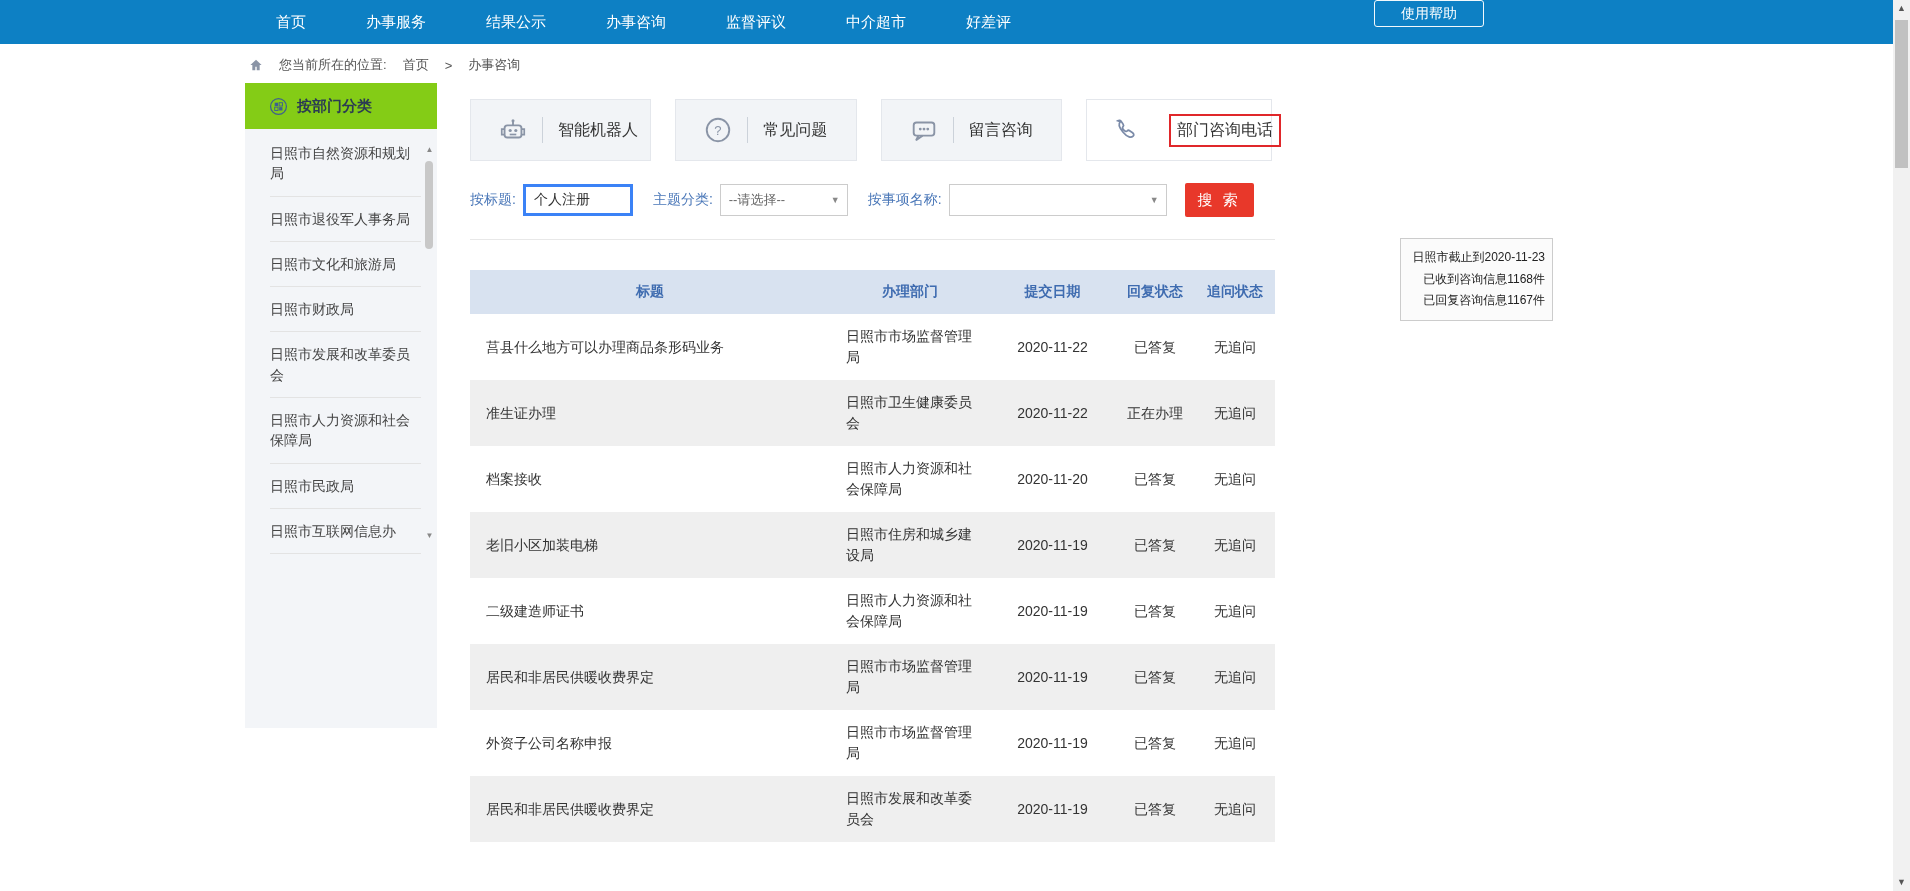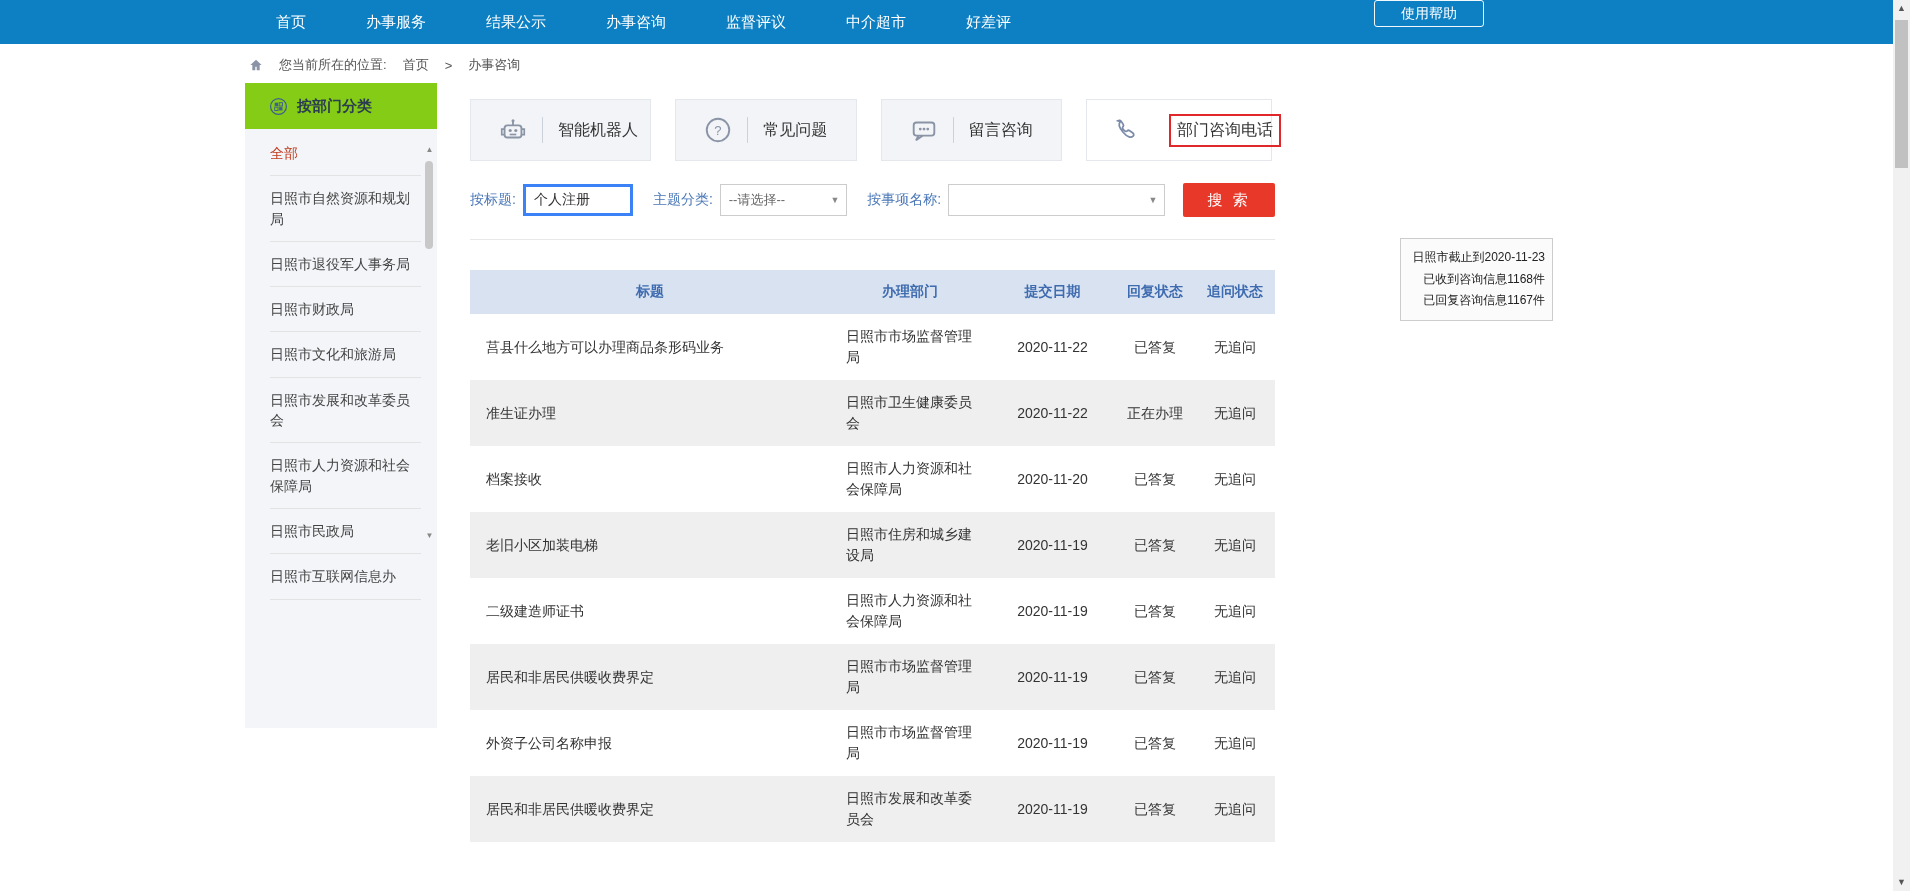--- a/index.html
+++ b/index.html
@@ -76,21 +76,21 @@
   }
   .selectbox{
     height:32px;border:1px solid #ccc;background:#fff;display:flex;align-items:center;
     justify-content:space-between;padding-left:8px;color:#666;font-size:13px;
     margin-right:20px;cursor:pointer;
   }
   .selectbox.topic{width:128px;}
   .selectbox.item{width:218px;margin-right:18px;}
   .selectbox .arrow{font-size:9px;color:#888;padding:0 7px;}
   .search-btn{
-    width:92px;height:34px;background:var(--accent-red);color:#fff;border:none;
+    width:69px;height:34px;background:var(--accent-red);color:#fff;border:none;
     font-size:15px;letter-spacing:3px;cursor:pointer;font-family:inherit;border-radius:2px;
   }
   
   table.consult{margin-top:30px;width:805px;border-collapse:collapse;table-layout:fixed;}
   table.consult th{
     background:var(--th-bg);color:var(--th-text);font-weight:bold;font-size:14px;
     height:44px;text-align:center;cursor:default;
   }
   table.consult td{
     font-size:14px;color:#333;padding:12px 8px;line-height:1.5;text-align:center;
@@ -147,25 +147,24 @@
           <circle cx="12" cy="12" r="10" fill="none" stroke="#3f5f8f" stroke-width="1.6"></circle>
           <rect x="7.2" y="7.2" width="4.2" height="4.2" fill="#3f5f8f"></rect>
           <rect x="12.8" y="7.2" width="4.2" height="4.2" fill="none" stroke="#3f5f8f" stroke-width="1.2"></rect>
           <rect x="7.2" y="12.8" width="4.2" height="4.2" fill="none" stroke="#3f5f8f" stroke-width="1.2"></rect>
           <rect x="12.8" y="12.8" width="4.2" height="4.2" fill="#3f5f8f"></rect>
         </svg>
       </span>
       <span>按部门分类</span>
     </div>
     <div class="side-list">
-        <div class="side-item active">全部</div>
         <div class="side-item">日照市自然资源和规划局</div>
         <div class="side-item">日照市退役军人事务局</div>
+        <div class="side-item">日照市文化和旅游局</div>
         <div class="side-item">日照市财政局</div>
-        <div class="side-item">日照市文化和旅游局</div>
         <div class="side-item">日照市发展和改革委员会</div>
         <div class="side-item">日照市人力资源和社会保障局</div>
         <div class="side-item">日照市民政局</div>
         <div class="side-item">日照市互联网信息办</div>
       </div>
     <div class="side-scroll">
       <div class="arr">▲</div>
       <div class="side-thumb"></div>
       <div class="arr down">▼</div>
     </div>

